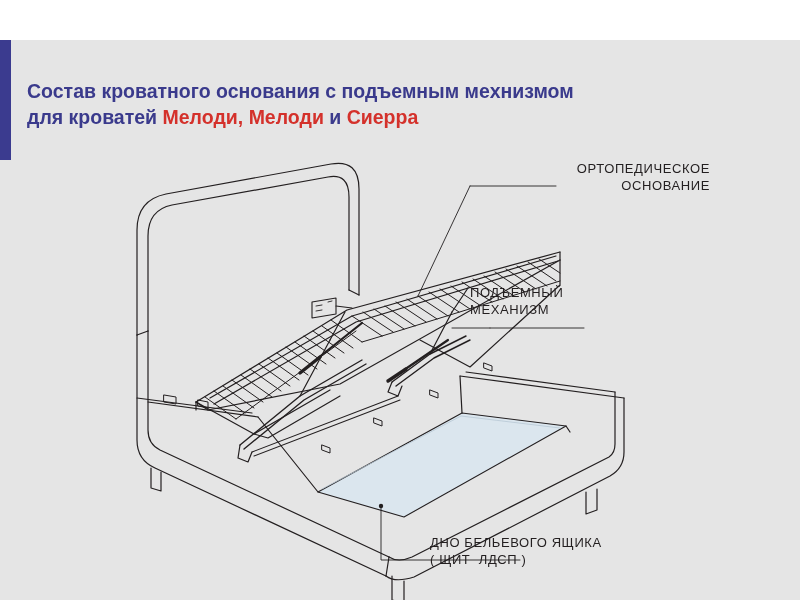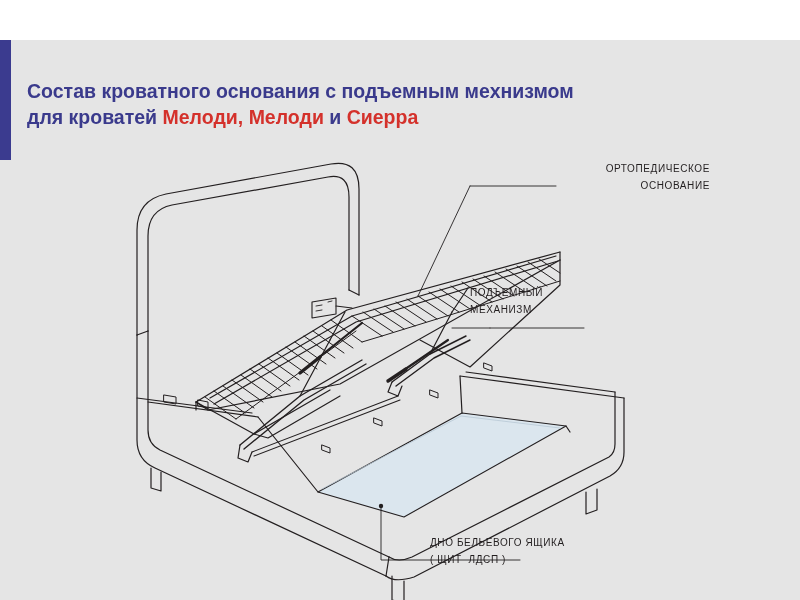--- a/index.html
+++ b/index.html
@@ -49,21 +49,21 @@
   }
   .labels {
     position: absolute;
     left: 0;
     top: 0;
     width: 800px;
     height: 600px;
   }
   .label {
     position: absolute;
-    font-size: 10px;
+    font-size: 13px;
     letter-spacing: 0.6px;
     color: #231f20;
     line-height: 17px;
     white-space: pre;
   }
   .label-ortho {
     left: 470px;
     top: 120px;
     width: 240px;
     text-align: right;

